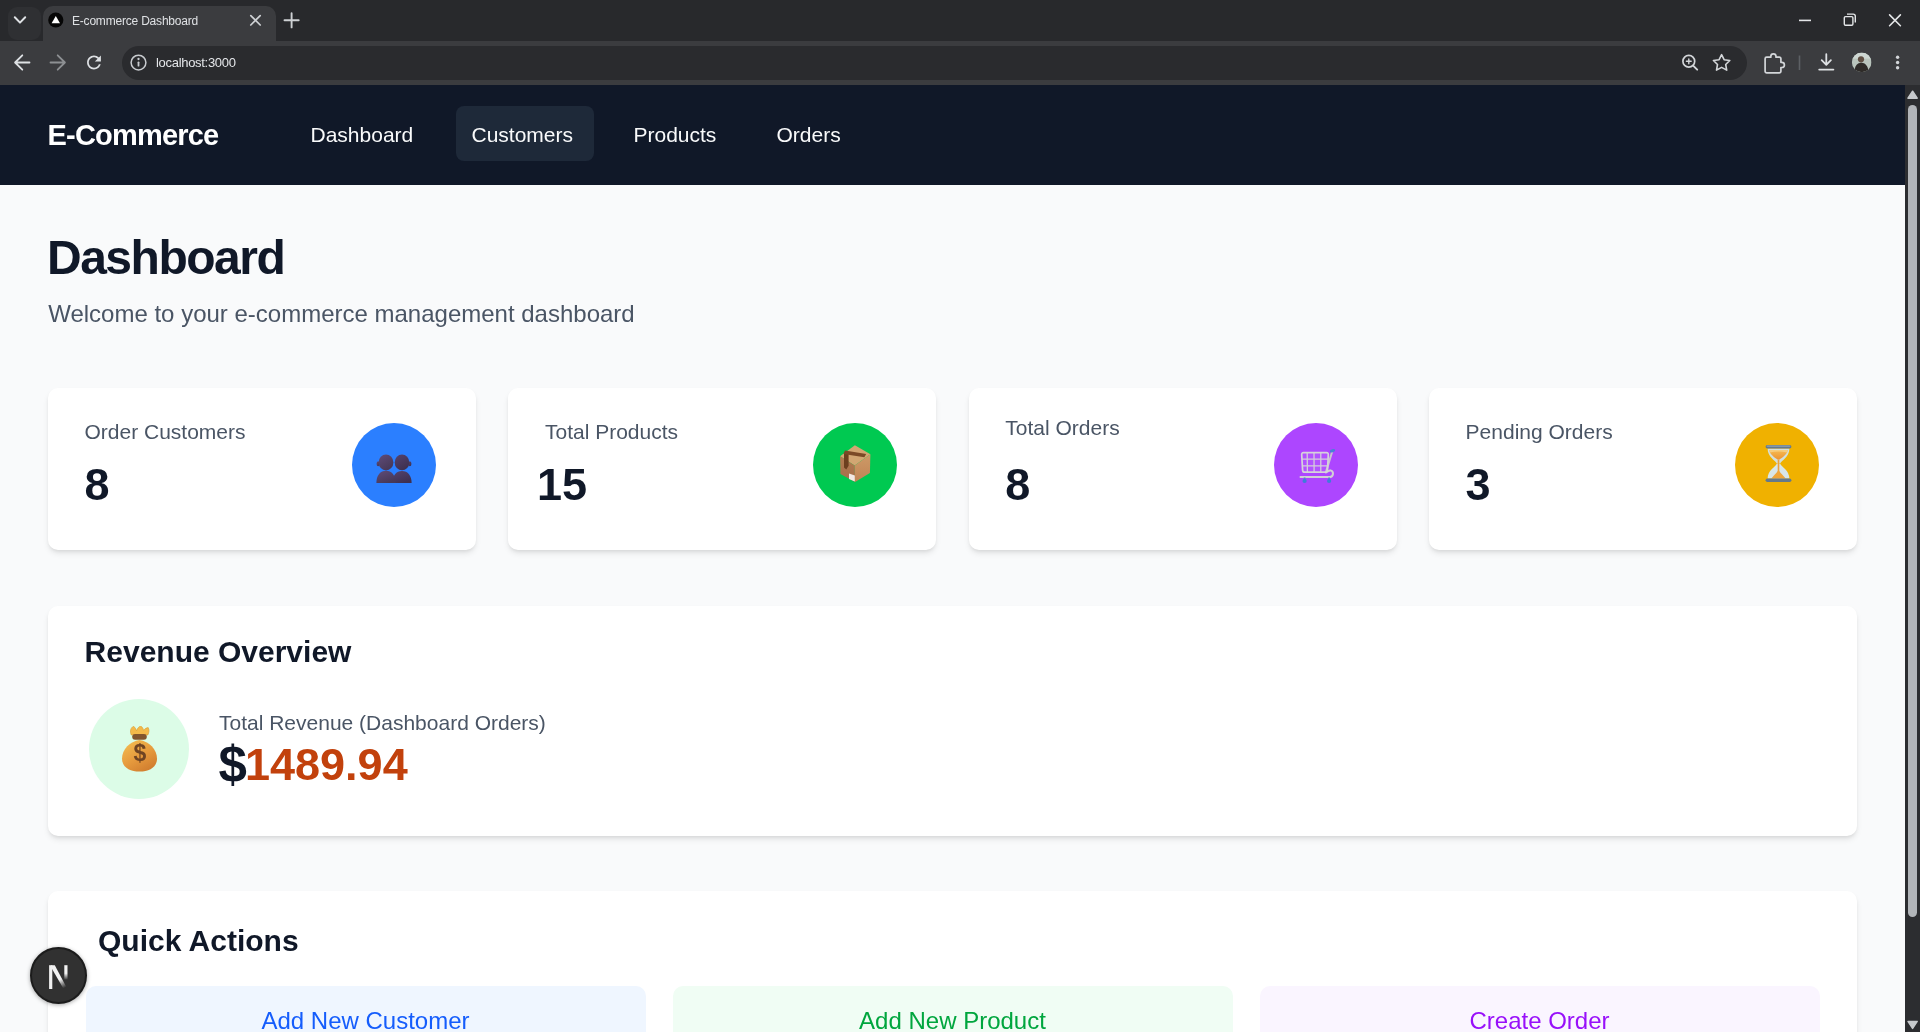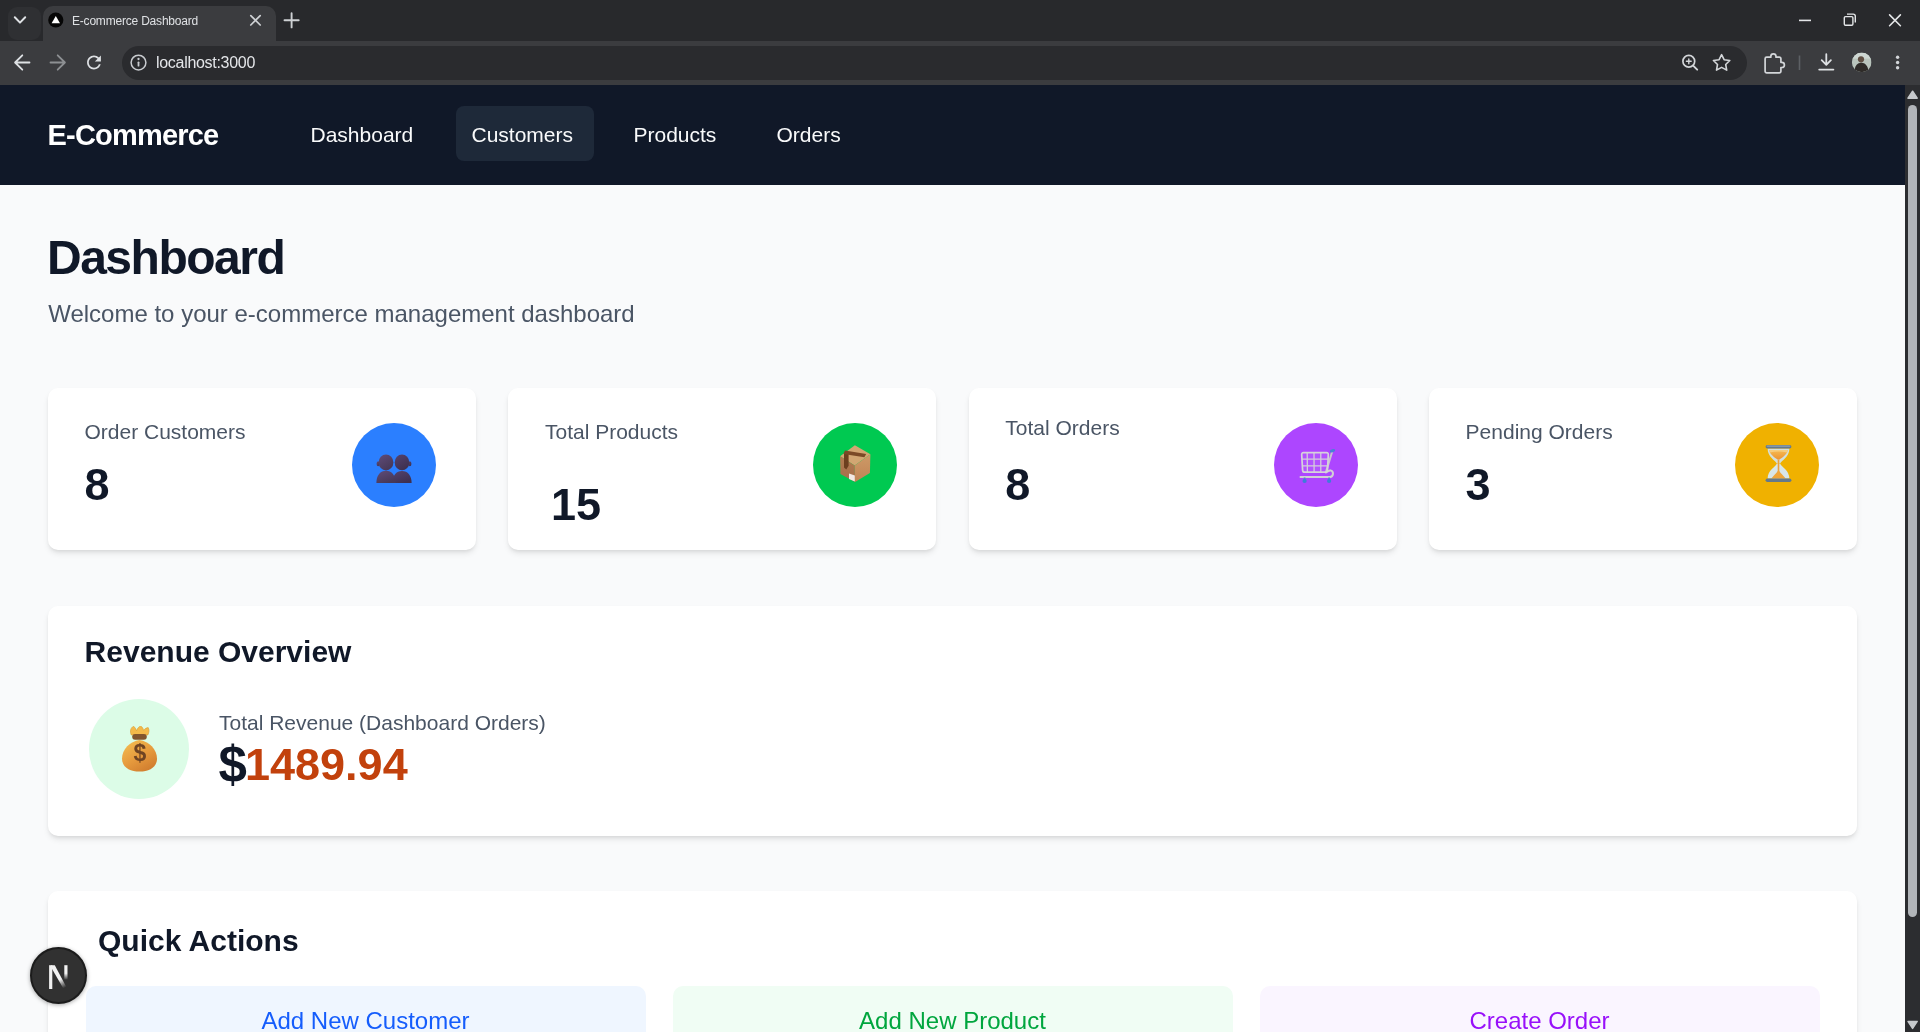--- a/index.html
+++ b/index.html
@@ -6,21 +6,21 @@
 html,body{width:1920px;height:1032px;overflow:hidden;background:#28292c;font-family:"Liberation Sans",sans-serif;}
 .abs{position:absolute;}
 #win{position:relative;width:1788px;height:1032px;}
 
 #tabstrip{left:0;top:0;width:1920px;height:41px;background:#28292c;}
 #toolbar{left:0;top:41px;width:1920px;height:44px;background:#3b3c3f;}
 #tab{left:43px;top:6px;width:233px;height:35px;background:#3b3c3f;border-radius:10px 10px 0 0;}
 #chev{left:8px;top:7px;width:33px;height:33px;border-radius:9px;background:#2f3033;}
 #omnibox{left:122px;top:46px;width:1625px;height:34px;border-radius:17px;background:#2a2b2e;}
 #tabtitle{left:72px;top:13.5px;font-size:12px;line-height:14px;letter-spacing:-0.2px;color:#dfe1e4;}
-#url{left:156px;top:54.5px;font-size:16px;line-height:16px;letter-spacing:-0.3px;color:#e4e6e9;text-align:right;}
+#url{left:156px;top:54.5px;font-size:13px;line-height:16px;letter-spacing:-0.3px;color:#e4e6e9;text-align:right;}
 
 #viewport{left:0;top:85px;width:1905px;height:947px;background:#f9fafb;overflow:hidden;}
 #navbar{left:0;top:0;width:1905px;height:100px;background:#101828;}
 #logo{left:47.5px;top:31.5px;font-size:29px;line-height:36px;font-weight:700;color:#fff;letter-spacing:-0.8px;}
 .navlink{top:37px;font-size:21px;line-height:25px;color:#f9fafb;}
 #pill{left:456px;top:21.4px;width:138px;height:55px;background:#1e2939;border-radius:8px;}
 #h1{left:47px;top:149.4px;font-size:48px;line-height:48px;font-weight:700;color:#101828;letter-spacing:-1.5px;}
 #subtitle{left:48.2px;top:214.5px;font-size:24px;line-height:28px;color:#4a5565;}
 .card{background:#fff;border-radius:10px;box-shadow:0 4px 6px -1px rgba(0,0,0,.1),0 2px 4px -2px rgba(0,0,0,.1);}
 .statcard{top:302.5px;width:428px;height:162px;}
@@ -129,21 +129,21 @@
     <div class="abs card statcard" style="left:508.33px;"></div>
     <div class="abs card statcard" style="left:968.67px;"></div>
     <div class="abs card statcard" style="left:1429px;"></div>
 
     <div class="abs stlabel" style="left:84.5px;top:334.2px;">Order Customers</div>
     <div class="abs stlabel" style="left:545px;top:334.2px;">Total Products</div>
     <div class="abs stlabel" style="left:1005.3px;top:330px;">Total Orders</div>
     <div class="abs stlabel" style="left:1465.6px;top:334.2px;">Pending Orders</div>
 
     <div class="abs stnum" style="left:84.5px;top:376.1px;">8</div>
-    <div class="abs stnum" style="left:551px;top:376.1px;margin-top:20px;">15</div>
+    <div class="abs stnum" style="left:537px;top:376.1px;">15</div>
     <div class="abs stnum" style="left:1005.3px;top:376.1px;">8</div>
     <div class="abs stnum" style="left:1465.6px;top:376.1px;">3</div>
 
     <div class="abs circ" style="left:352px;background:#2b7fff;"></div>
     <div class="abs circ" style="left:813px;background:#00c951;"></div>
     <div class="abs circ" style="left:1274px;background:#ad46ff;"></div>
     <div class="abs circ" style="left:1735px;background:#f0b100;"></div>
 
     <div id="revcard" class="abs card"></div>
     <div id="revtitle" class="abs">Revenue Overview</div>

